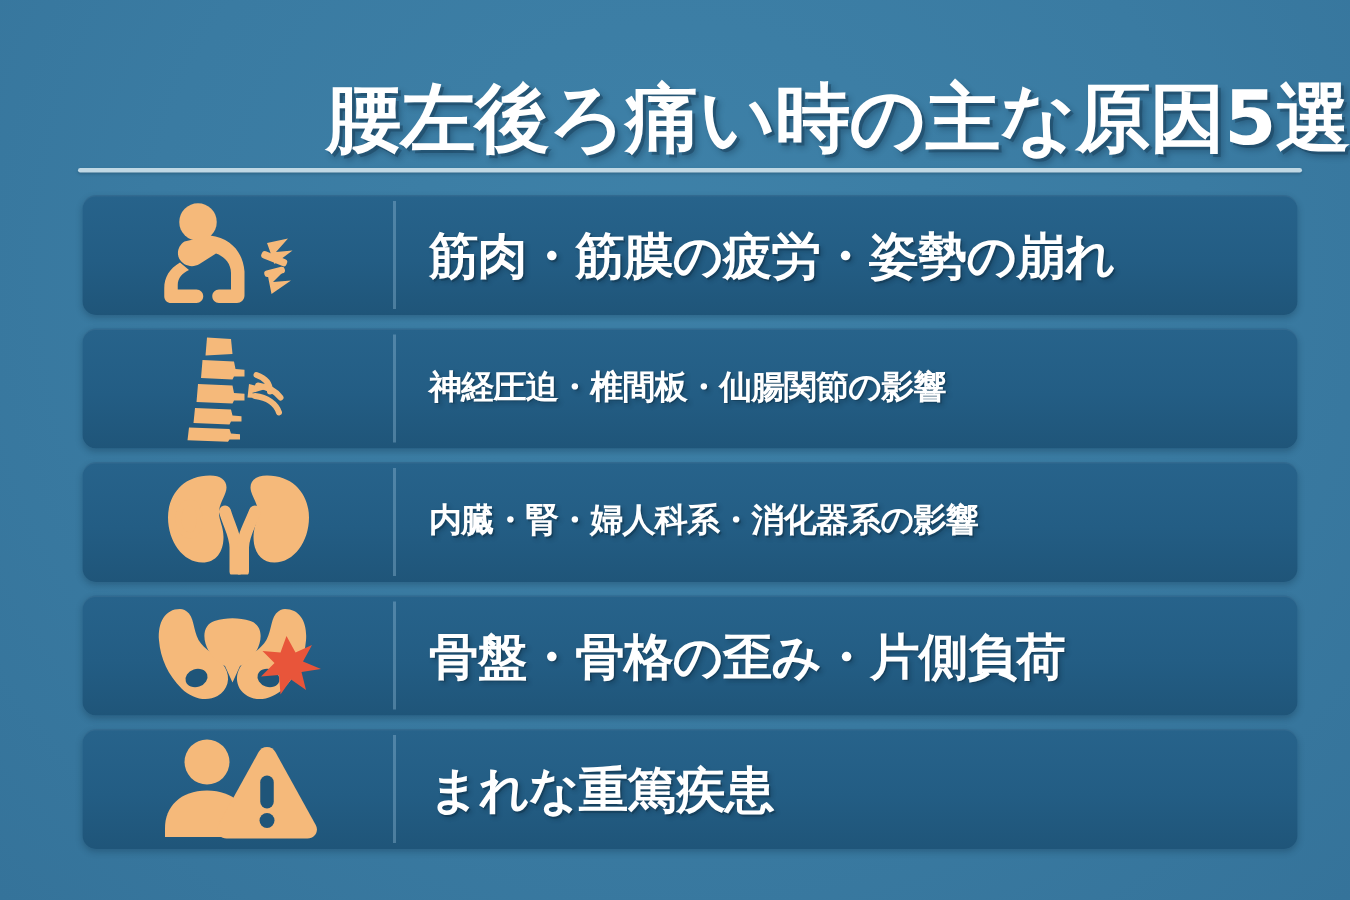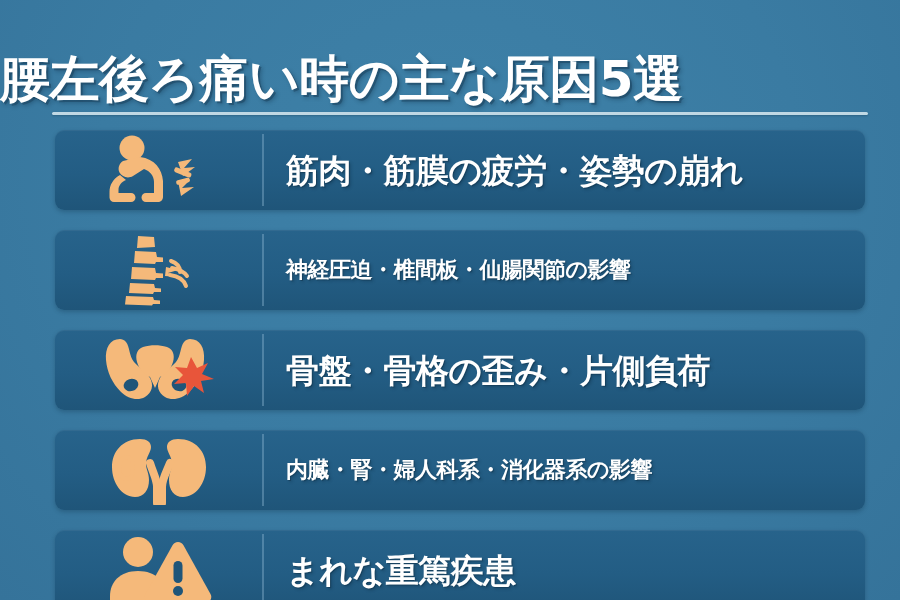--- a/index.html
+++ b/index.html
@@ -22,21 +22,21 @@
     background:
       radial-gradient(ellipse at 50% 30%, #3e81a8 0%, #3a7ba2 55%, #35739a 100%);
   }
 
   
   .title-area {
     position: absolute;
     left: 0;
     top: 18px;
     width: 900px;
-    text-align: left;
+    text-align: right;
   }
   .title {
     display: inline-block;
     font-size: 50px;
     line-height: 1.08;
     font-weight: 700;
     color: #ffffff;
     letter-spacing: -0.5px;
     white-space: nowrap;
     text-shadow:
@@ -62,21 +62,21 @@
     left: 55px;
     top: 130px;
     width: 810px;
   }
 
   .row {
     position: relative;
     display: flex;
     align-items: stretch;
     height: 80px;
-    margin-bottom: 20px;
+    margin-bottom: 9px;
     background: linear-gradient(180deg, #27638b 0%, #235d84 55%, #1f5579 100%);
     border-radius: 9px;
     box-shadow:
       0 2px 4px rgba(14,46,70,0.30),
       inset 0 1px 0 rgba(255,255,255,0.05);
     overflow: hidden;
   }
   .row:last-child { margin-bottom: 15px; }
 
   .row-icon {
@@ -172,20 +172,40 @@
       </div>
       <div class="row-divider"></div>
       <div class="row-text">
         <span class="row-label small">神経圧迫・椎間板・仙腸関節の影響</span>
       </div>
     </div>
 
     <div class="row">
       <div class="row-icon">
         <span>
+          <svg class="icon-svg" width="118" height="70" viewBox="0 0 118 70" aria-hidden="true">
+            <g fill="#f5b97a">
+              <path d="M40 4 C22 4 12 17 12 32 C12 48 22 62 35 62 C44 62 49 55 49 45 C49 38 46 34 46 29 C46 22 51 17 51 12 C51 7 47 4 40 4 Z"></path>
+              <path d="M78 4 C96 4 106 17 106 32 C106 48 96 62 83 62 C74 62 69 55 69 45 C69 38 72 34 72 29 C72 22 67 17 67 12 C67 7 71 4 78 4 Z"></path>
+            </g>
+            <path d="M27 22 C22 22 19 27 19 33 C19 39 22 44 27 44 C31 44 33 39 33 33 C33 27 31 22 27 22 Z" fill="none" stroke="#f5b97a" stroke-width="4"></path>
+            <path d="M50 28 C53 38 57 44 57 52 L57 68" fill="none" stroke="#f5b97a" stroke-width="8" stroke-linecap="round"></path>
+            <path d="M70 28 C66 38 62 44 62 52 L62 68" fill="none" stroke="#f5b97a" stroke-width="8" stroke-linecap="round"></path>
+          </svg>
+        </span>
+      </div>
+      <div class="row-divider"></div>
+      <div class="row-text">
+        <span class="row-label small">内臓・腎・婦人科系・消化器系の影響</span>
+      </div>
+    </div>
+
+    <div class="row">
+      <div class="row-icon">
+        <span>
           <svg class="icon-svg" width="122" height="70" viewBox="0 0 122 70" aria-hidden="true">
             <g fill="#f5b97a">
               <path d="M22 4 C12 4 7 13 8 25 C9 37 14 48 23 57 C30 64 40 66 47 62 C54 58 56 50 52 43 C48 36 41 33 36 27 C31 21 32 12 28 7 C26 4.8 24 4 22 4 Z"></path>
               <path d="M92 4 C102 4 107 13 106 25 C105 37 100 48 91 57 C84 64 74 66 67 62 C60 58 58 50 62 43 C66 36 73 33 78 27 C83 21 82 12 86 7 C88 4.8 90 4 92 4 Z"></path>
               <path d="M45 12 C39 14 37 20 39 27 C41 34 46 39 52 42 L57 53 L62 42 C68 39 73 34 75 27 C77 20 75 14 69 12 C61 9.5 53 9.5 45 12 Z"></path>
             </g>
             <g fill="#1f5579">
               <ellipse cx="33" cy="50" rx="7.5" ry="6" transform="rotate(-18 33 50)"></ellipse>
               <ellipse cx="81" cy="50" rx="7.5" ry="6" transform="rotate(18 81 50)"></ellipse>
             </g>
@@ -195,40 +215,20 @@
       </div>
       <div class="row-divider"></div>
       <div class="row-text">
         <span class="row-label">骨盤・骨格の歪み・片側負荷</span>
       </div>
     </div>
 
     <div class="row">
       <div class="row-icon">
         <span>
-          <svg class="icon-svg" width="118" height="70" viewBox="0 0 118 70" aria-hidden="true">
-            <g fill="#f5b97a">
-              <path d="M40 4 C22 4 12 17 12 32 C12 48 22 62 35 62 C44 62 49 55 49 45 C49 38 46 34 46 29 C46 22 51 17 51 12 C51 7 47 4 40 4 Z"></path>
-              <path d="M78 4 C96 4 106 17 106 32 C106 48 96 62 83 62 C74 62 69 55 69 45 C69 38 72 34 72 29 C72 22 67 17 67 12 C67 7 71 4 78 4 Z"></path>
-            </g>
-            <path d="M27 22 C22 22 19 27 19 33 C19 39 22 44 27 44 C31 44 33 39 33 33 C33 27 31 22 27 22 Z" fill="none" stroke="#f5b97a" stroke-width="4"></path>
-            <path d="M50 28 C53 38 57 44 57 52 L57 68" fill="none" stroke="#f5b97a" stroke-width="8" stroke-linecap="round"></path>
-            <path d="M70 28 C66 38 62 44 62 52 L62 68" fill="none" stroke="#f5b97a" stroke-width="8" stroke-linecap="round"></path>
-          </svg>
-        </span>
-      </div>
-      <div class="row-divider"></div>
-      <div class="row-text">
-        <span class="row-label small">内臓・腎・婦人科系・消化器系の影響</span>
-      </div>
-    </div>
-
-    <div class="row">
-      <div class="row-icon">
-        <span>
           <svg class="icon-svg" width="118" height="68" viewBox="0 0 118 68" aria-hidden="true">
             <g fill="#f5b97a">
               <circle cx="38" cy="16" r="15"></circle>
               <path d="M38 35 C20 35 10 46 10 60 L10 66 L66 66 L66 60 C66 46 56 35 38 35 Z"></path>
               <path d="M78 6 C75.5 6 73.6 7.3 72.4 9.4 L45.5 58 C43.2 62.2 46.2 67 51 67 L105 67 C109.8 67 112.8 62.2 110.5 58 L83.6 9.4 C82.4 7.3 80.5 6 78 6 Z"></path>
             </g>
             <g fill="#1f5579">
               <rect x="73.5" y="25" width="9" height="22" rx="4.5"></rect>
               <circle cx="78" cy="55" r="5"></circle>
             </g>

